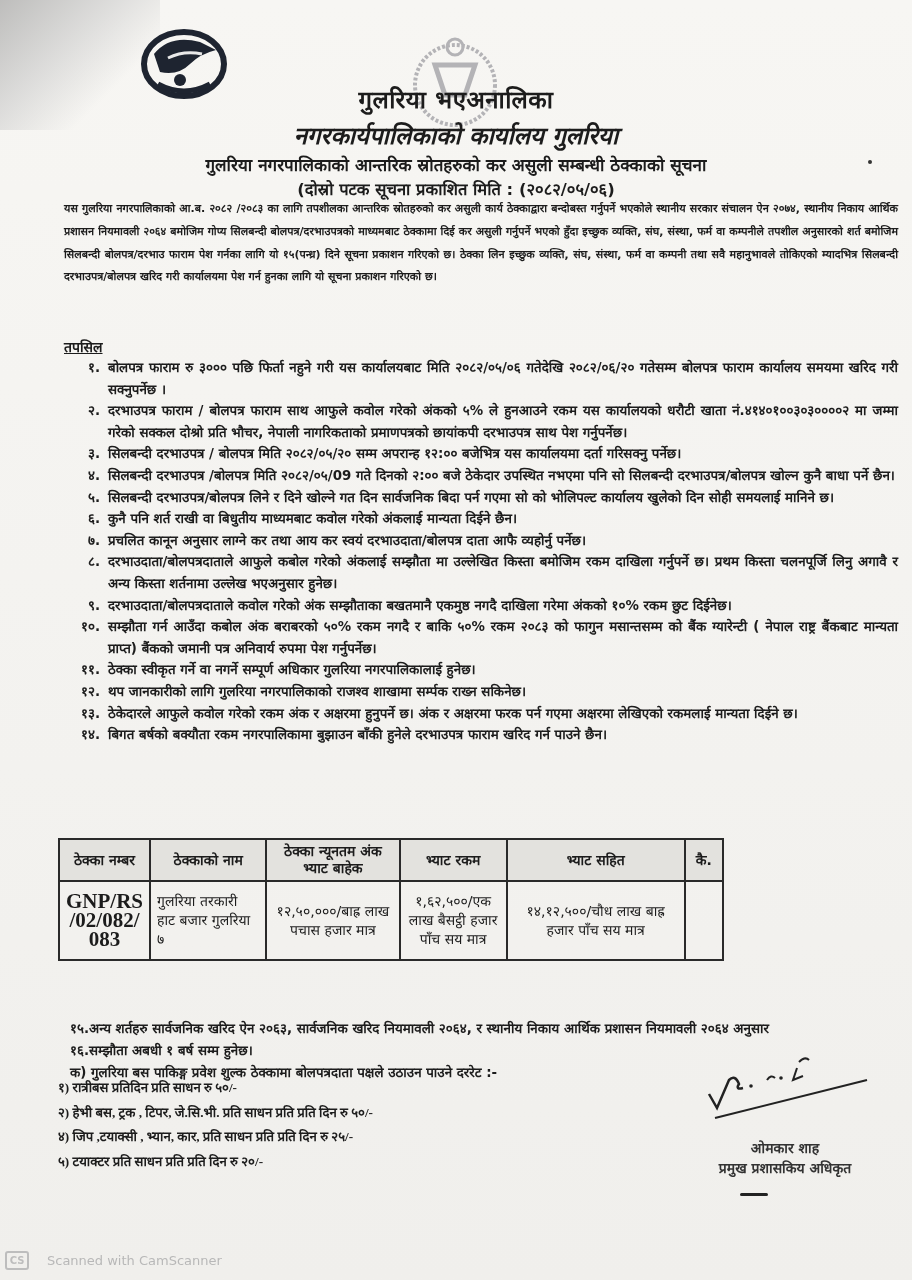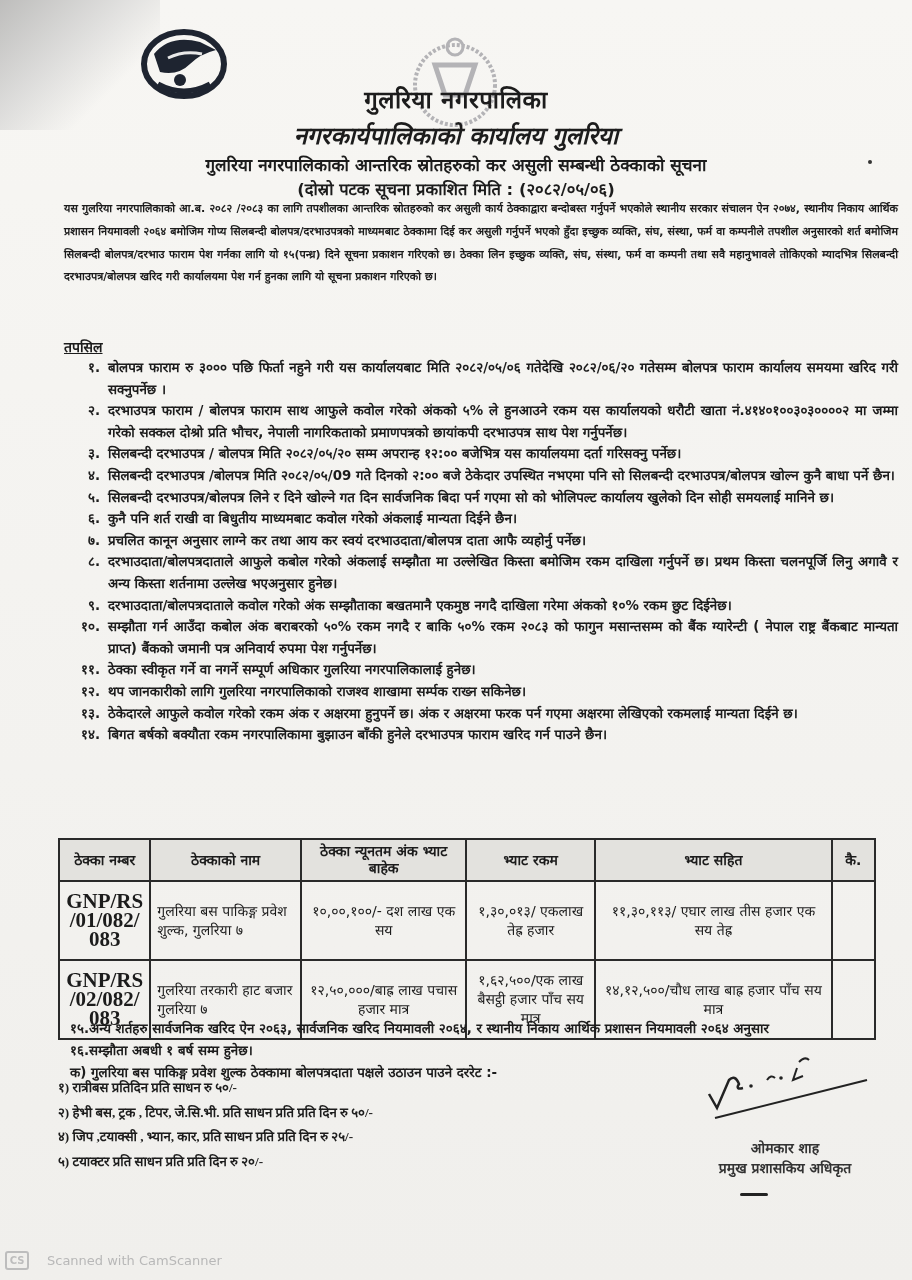--- a/index.html
+++ b/index.html
@@ -16,21 +16,21 @@
   .title2{top:118px;font-size:24px;font-style:italic;}
   .title3{top:153px;font-size:17px;}
   .title4{top:177px;font-size:16.5px;}
   .intro{position:absolute;left:64px;top:198px;width:834px;font-size:11px;line-height:22.8px;
          text-align:justify;font-weight:bold;}
   .tapasil{position:absolute;left:64px;top:337px;font-size:14px;font-weight:bold;text-decoration:underline;}
   .items{position:absolute;left:64px;top:357px;width:834px;font-size:13.4px;line-height:21.6px;font-weight:bold;}
   .item{display:flex;margin-bottom:0;}
   .item .num{width:36px;text-align:right;padding-right:8px;flex:none;}
   .item .txt{flex:1;text-align:justify;}
-  table.t{position:absolute;left:58px;top:838px;width:818px;border-collapse:collapse;font-size:14px;}
+  table.t{position:absolute;left:58px;top:838px;width:666px;border-collapse:collapse;font-size:14px;}
   table.t th,table.t td{border:2px solid #2a2a2a;padding:2px 6px;text-align:center;vertical-align:middle;}
   table.t th{background:#e3e2de;font-weight:bold;height:36px;font-size:14px;line-height:17px;}
   table.t td{height:73px;line-height:19px;}
   td.code{font-family:"Liberation Serif",serif;font-size:21px;line-height:24px;font-weight:bold;}
   td.name{text-align:left !important;}
   .after{position:absolute;left:70px;top:1018px;width:850px;font-size:13.4px;line-height:22px;font-weight:bold;}
   .rates{position:absolute;left:58px;top:1076px;font-size:13.2px;line-height:24.5px;font-weight:bold;font-family:Liberation Serif, serif;}
   .sig{position:absolute;left:695px;top:1050px;width:200px;height:70px;}
   .signame{position:absolute;left:690px;top:1138px;width:190px;text-align:center;font-size:14px;line-height:20px;font-weight:bold;color:#333;}
   .sigbar{position:absolute;left:740px;top:1193px;width:28px;height:3px;background:#222;border-radius:2px;}
@@ -52,21 +52,21 @@
     <path d="M18 60 Q44 74 70 60" stroke="#1e2430" stroke-width="5" fill="none"></path>
     <circle cx="40" cy="56" r="6" fill="#1e2430"></circle>
   </svg>
 
   <svg class="emblem-center" viewBox="0 0 100 100">
     <circle cx="50" cy="50" r="40" fill="none" stroke="#3a3a48" stroke-width="4" stroke-dasharray="3 2"></circle>
     <path d="M30 30 L70 30 L60 60 L40 60 Z" fill="none" stroke="#3a3a48" stroke-width="5"></path>
     <circle cx="50" cy="12" r="8" fill="none" stroke="#3a3a48" stroke-width="3"></circle>
   </svg>
 
-  <div class="h1 title1">गुलरिया नगरपालिका</div>
+  <div class="h1 title1">गुलरिया भएअनालिका</div>
   <div class="h1 title2">नगरकार्यपालिकाको कार्यालय गुलरिया</div>
   <div class="h1 title3">गुलरिया नगरपालिकाको आन्तरिक स्रोतहरुको कर असुली सम्बन्धी ठेक्काको सूचना</div>
   <div class="h1 title4">(दोस्रो पटक सूचना प्रकाशित मिति : (२०८२/०५/०६)</div>
 
   <div class="intro">यस गुलरिया नगरपालिकाको आ.ब. २०८२ /२०८३ का लागि तपशीलका आन्तरिक स्रोतहरुको कर असुली कार्य ठेक्काद्वारा बन्दोबस्त गर्नुपर्ने भएकोले स्थानीय सरकार संचालन ऐन २०७४, स्थानीय निकाय आर्थिक प्रशासन नियमावली २०६४ बमोजिम गोप्य सिलबन्दी बोलपत्र/दरभाउपत्रको माध्यमबाट ठेक्कामा दिई कर असुली गर्नुपर्ने भएको हुँदा इच्छुक व्यक्ति, संघ, संस्था, फर्म वा कम्पनीले तपशील अनुसारको शर्त बमोजिम सिलबन्दी बोलपत्र/दरभाउ फाराम पेश गर्नका लागि यो १५(पन्ध्र) दिने सूचना प्रकाशन गरिएको छ। ठेक्का लिन इच्छुक व्यक्ति, संघ, संस्था, फर्म वा कम्पनी तथा सवै महानुभावले तोकिएको म्यादभित्र सिलबन्दी दरभाउपत्र/बोलपत्र खरिद गरी कार्यालयमा पेश गर्न हुनका लागि यो सूचना प्रकाशन गरिएको छ।</div>
 
   <div class="tapasil">तपसिल</div>
 
   <div class="items">
     <div class="item">
@@ -141,28 +141,20 @@
         <th>ठेक्का नम्बर</th>
         <th>ठेक्काको नाम</th>
         <th>ठेक्का न्यूनतम अंक भ्याट बाहेक</th>
         <th>भ्याट रकम</th>
         <th>भ्याट सहित</th>
         <th>कै.</th>
       </tr>
     </thead>
     <tbody>
       <tr>
-        <td class="code">GNP/RS /01/082/ 083</td>
-        <td class="name">गुलरिया बस पाकिङ्ग प्रवेश शुल्क, गुलरिया ७</td>
-        <td>१०,००,१००/- दश लाख एक सय</td>
-        <td>१,३०,०१३/ एकलाख तेह्र हजार</td>
-        <td>११,३०,११३/ एघार लाख तीस हजार एक सय तेह्र</td>
-        <td></td>
-      </tr>
-      <tr>
         <td class="code">GNP/RS /02/082/ 083</td>
         <td class="name">गुलरिया तरकारी हाट बजार गुलरिया ७</td>
         <td>१२,५०,०००/बाह्र लाख पचास हजार मात्र</td>
         <td>१,६२,५००/एक लाख बैसट्ठी हजार पाँच सय मात्र</td>
         <td>१४,१२,५००/चौध लाख बाह्र हजार पाँच सय मात्र</td>
         <td></td>
       </tr>
     </tbody>
   </table>
 

